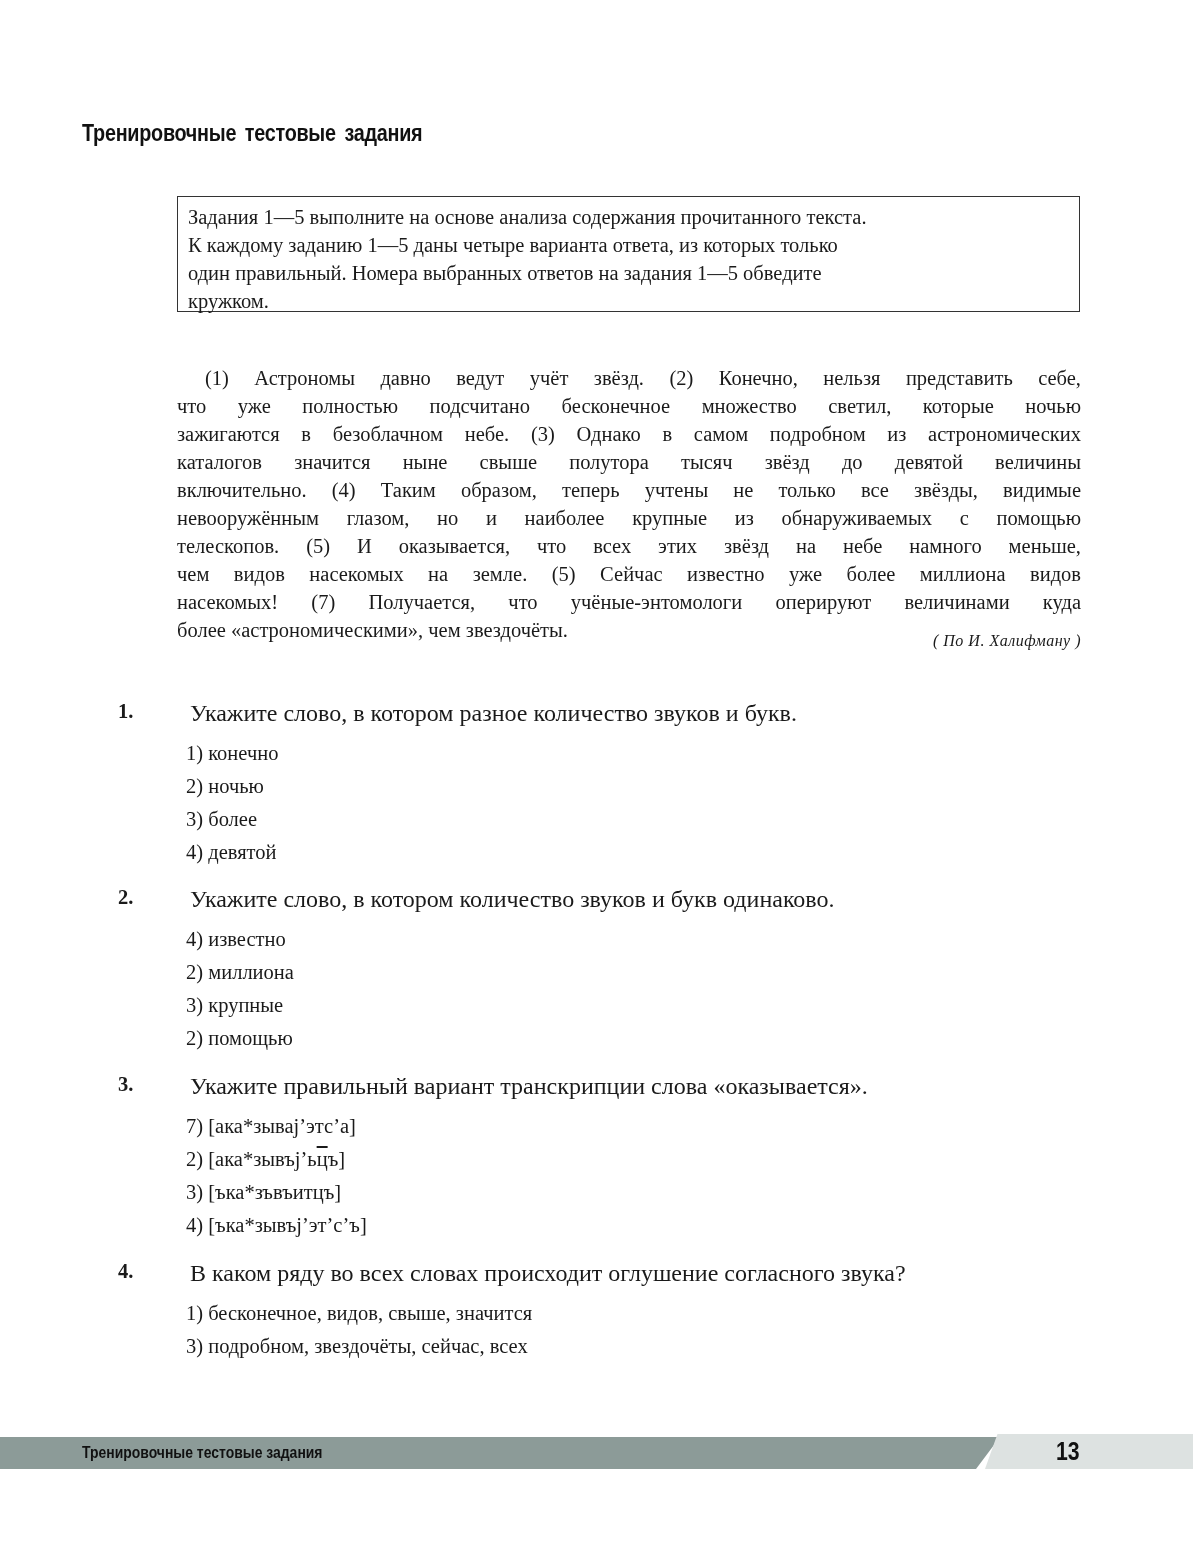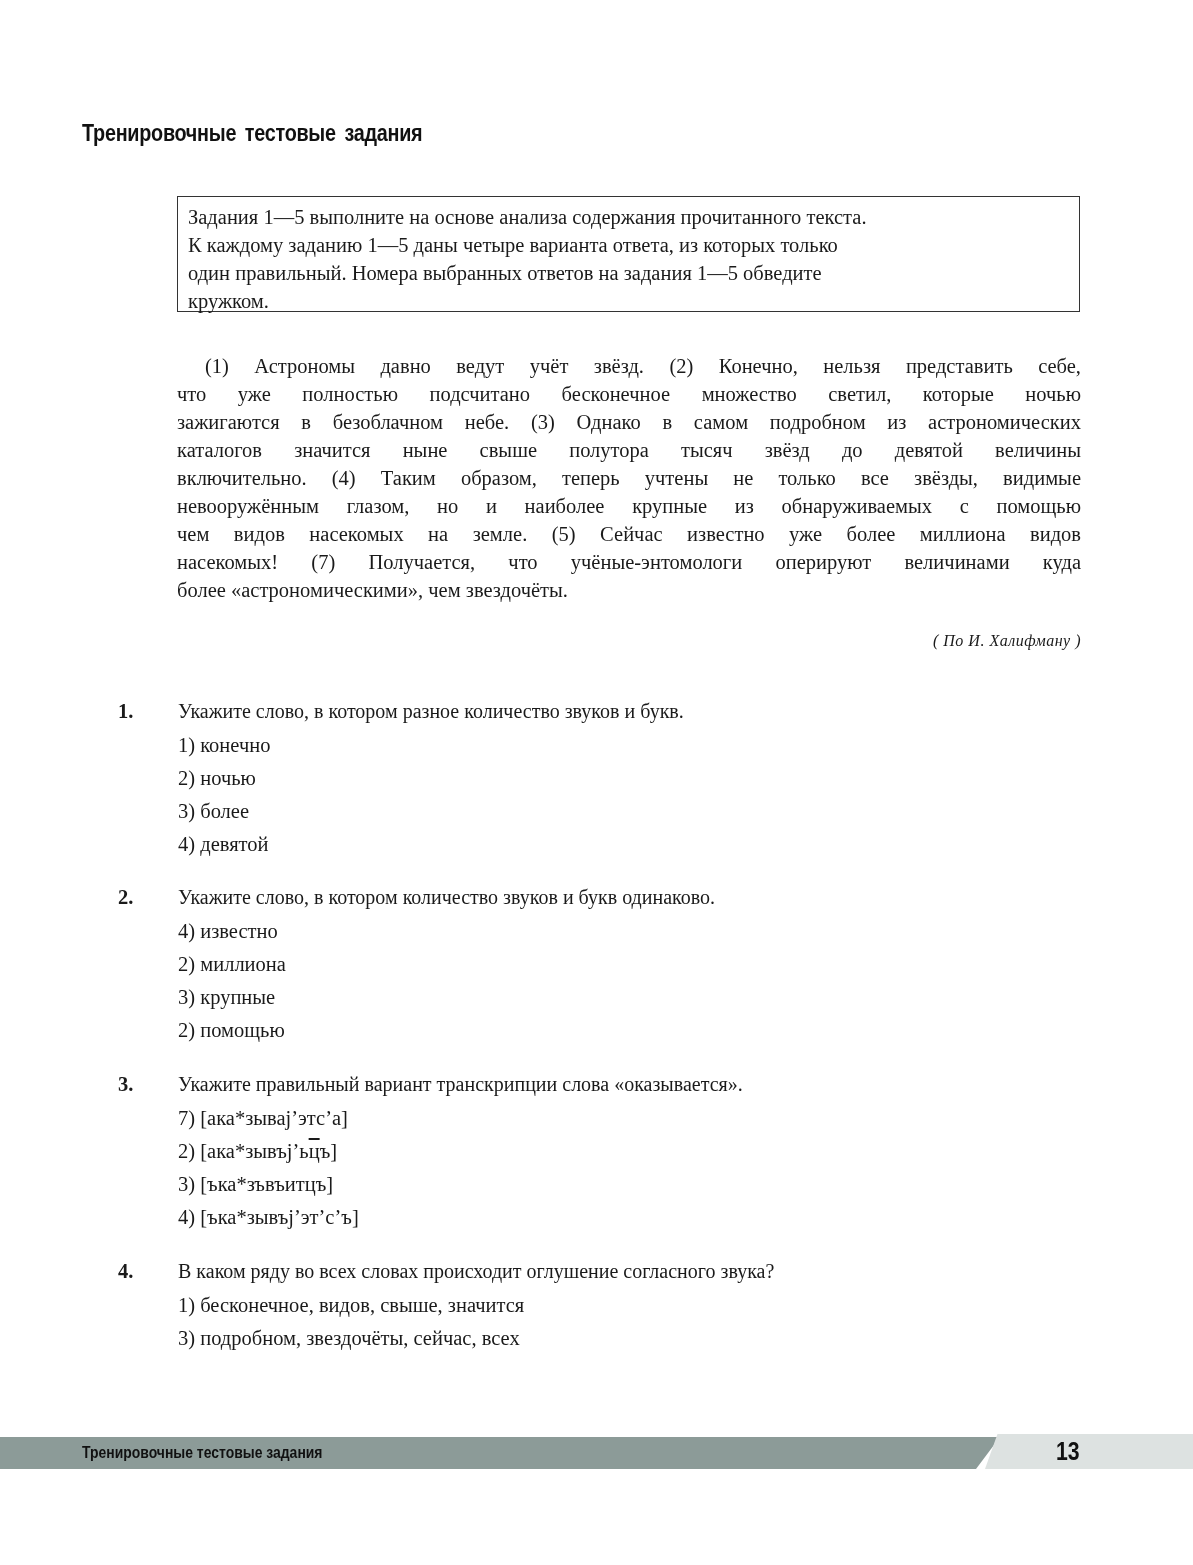--- a/index.html
+++ b/index.html
@@ -49,21 +49,21 @@
       line-height: 28px;
       text-align: justify;
       text-align-last: left;
     }
     .passage .pline {
       display: block;
       text-align: justify;
       text-align-last: justify;
       white-space: nowrap;
     }
-    .passage .pline.first { text-indent: 28px; }
+    .passage .pline.first { text-indent: 28px; margin-top: 12px; }
     .passage .pline.last { text-align-last: left; }
     .attribution {
       position: absolute;
       right: 112px;
       top: 632px;
       font-size: 16px;
       font-style: italic;
       letter-spacing: 0.5px;
     }
     .question {
@@ -73,30 +73,30 @@
     }
     .q-num {
       position: absolute;
       left: 0;
       top: 0;
       font-weight: bold;
       font-size: 20.5px;
     }
     .q-text {
       position: absolute;
-      left: 60px;
+      left: 72px;
       top: 0;
-      font-size: 20px;
+      font-size: 24px;
       white-space: nowrap;
     }
     .q-options {
       position: absolute;
       left: 60px;
       top: 33px;
-      margin: 0;
+      margin: 8px;
       padding: 0;
       list-style: none;
       font-size: 20.5px;
     }
     .q-options li {
       height: 33px;
       line-height: 24px;
       white-space: nowrap;
     }
     .overline { text-decoration: overline; }
@@ -155,20 +155,21 @@
   <p>кружком.</p>
 </div>
 
 <div class="passage">
   <span class="pline first">(1) Астрономы давно ведут учёт звёзд. (2) Конечно, нельзя представить себе,</span>
   <span class="pline">что уже полностью подсчитано бесконечное множество светил, которые ночью</span>
   <span class="pline">зажигаются в безоблачном небе. (3) Однако в самом подробном из астрономических</span>
   <span class="pline">каталогов значится ныне свыше полутора тысяч звёзд до девятой величины</span>
   <span class="pline">включительно. (4) Таким образом, теперь учтены не только все звёзды, видимые</span>
   <span class="pline">невооружённым глазом, но и наиболее крупные из обнаруживаемых с помощью</span>
+  <span class="pline">телескопов. (5) И оказывается, что всех этих звёзд на небе намного меньше,</span>
   <span class="pline">чем видов насекомых на земле. (5) Сейчас известно уже более миллиона видов</span>
   <span class="pline">насекомых! (7) Получается, что учёные-энтомологи оперируют величинами куда</span>
   <span class="pline last">более «астрономическими», чем звездочёты.</span>
 </div>
 
 <div class="attribution">( По И. Халифману )</div>
 
 <div class="question" style="top:700px;">
   <span class="q-num">1.</span>
   <span class="q-text">Укажите слово, в котором разное количество звуков и букв.</span>

